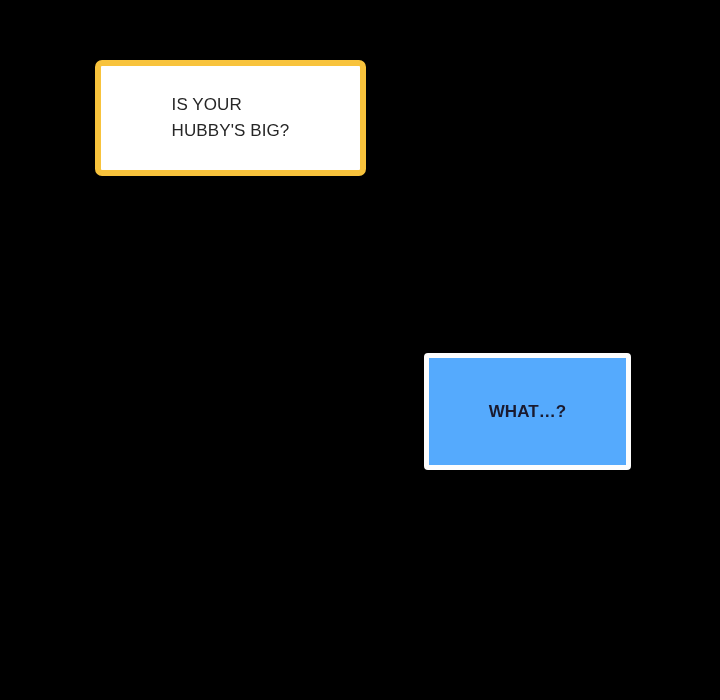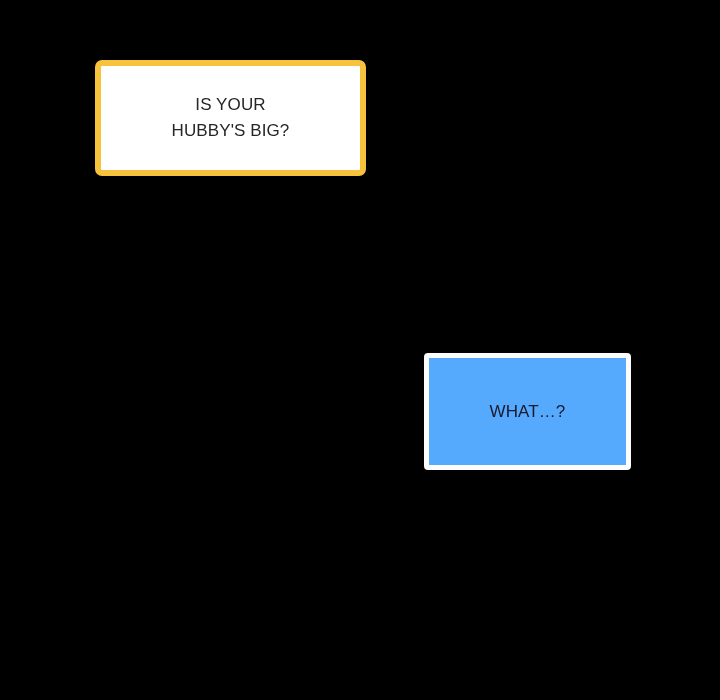--- a/index.html
+++ b/index.html
@@ -22,21 +22,20 @@
     background: #000000;
   }
 
   
   .card {
     position: absolute;
     box-sizing: border-box;
     display: flex;
     align-items: center;
     justify-content: center;
-    text-align: center;
   }
 
   .card-text {
     margin: 0;
     padding: 0 10px;
     line-height: 1.52;
     letter-spacing: 0.1px;
     white-space: pre-line;
   }
 
@@ -64,21 +63,21 @@
     width: 207px;
     height: 117px;
     background: #55aafd;
     border: 5px solid #fdfdfd;
     border-radius: 4px;
     box-shadow: 2px 2px 3px rgba(0,0,0,0.5);
   }
   .card--reaction .card-text {
     color: #1a1a2e;
     font-size: 17px;
-    font-weight: 400;
+    font-weight: 700;
   }
 </style>
 </head>
 <body>
 
 <div class="stage">
 
   <div class="card card--question">
     <p class="card-text">IS YOUR
 HUBBY'S BIG?</p>

